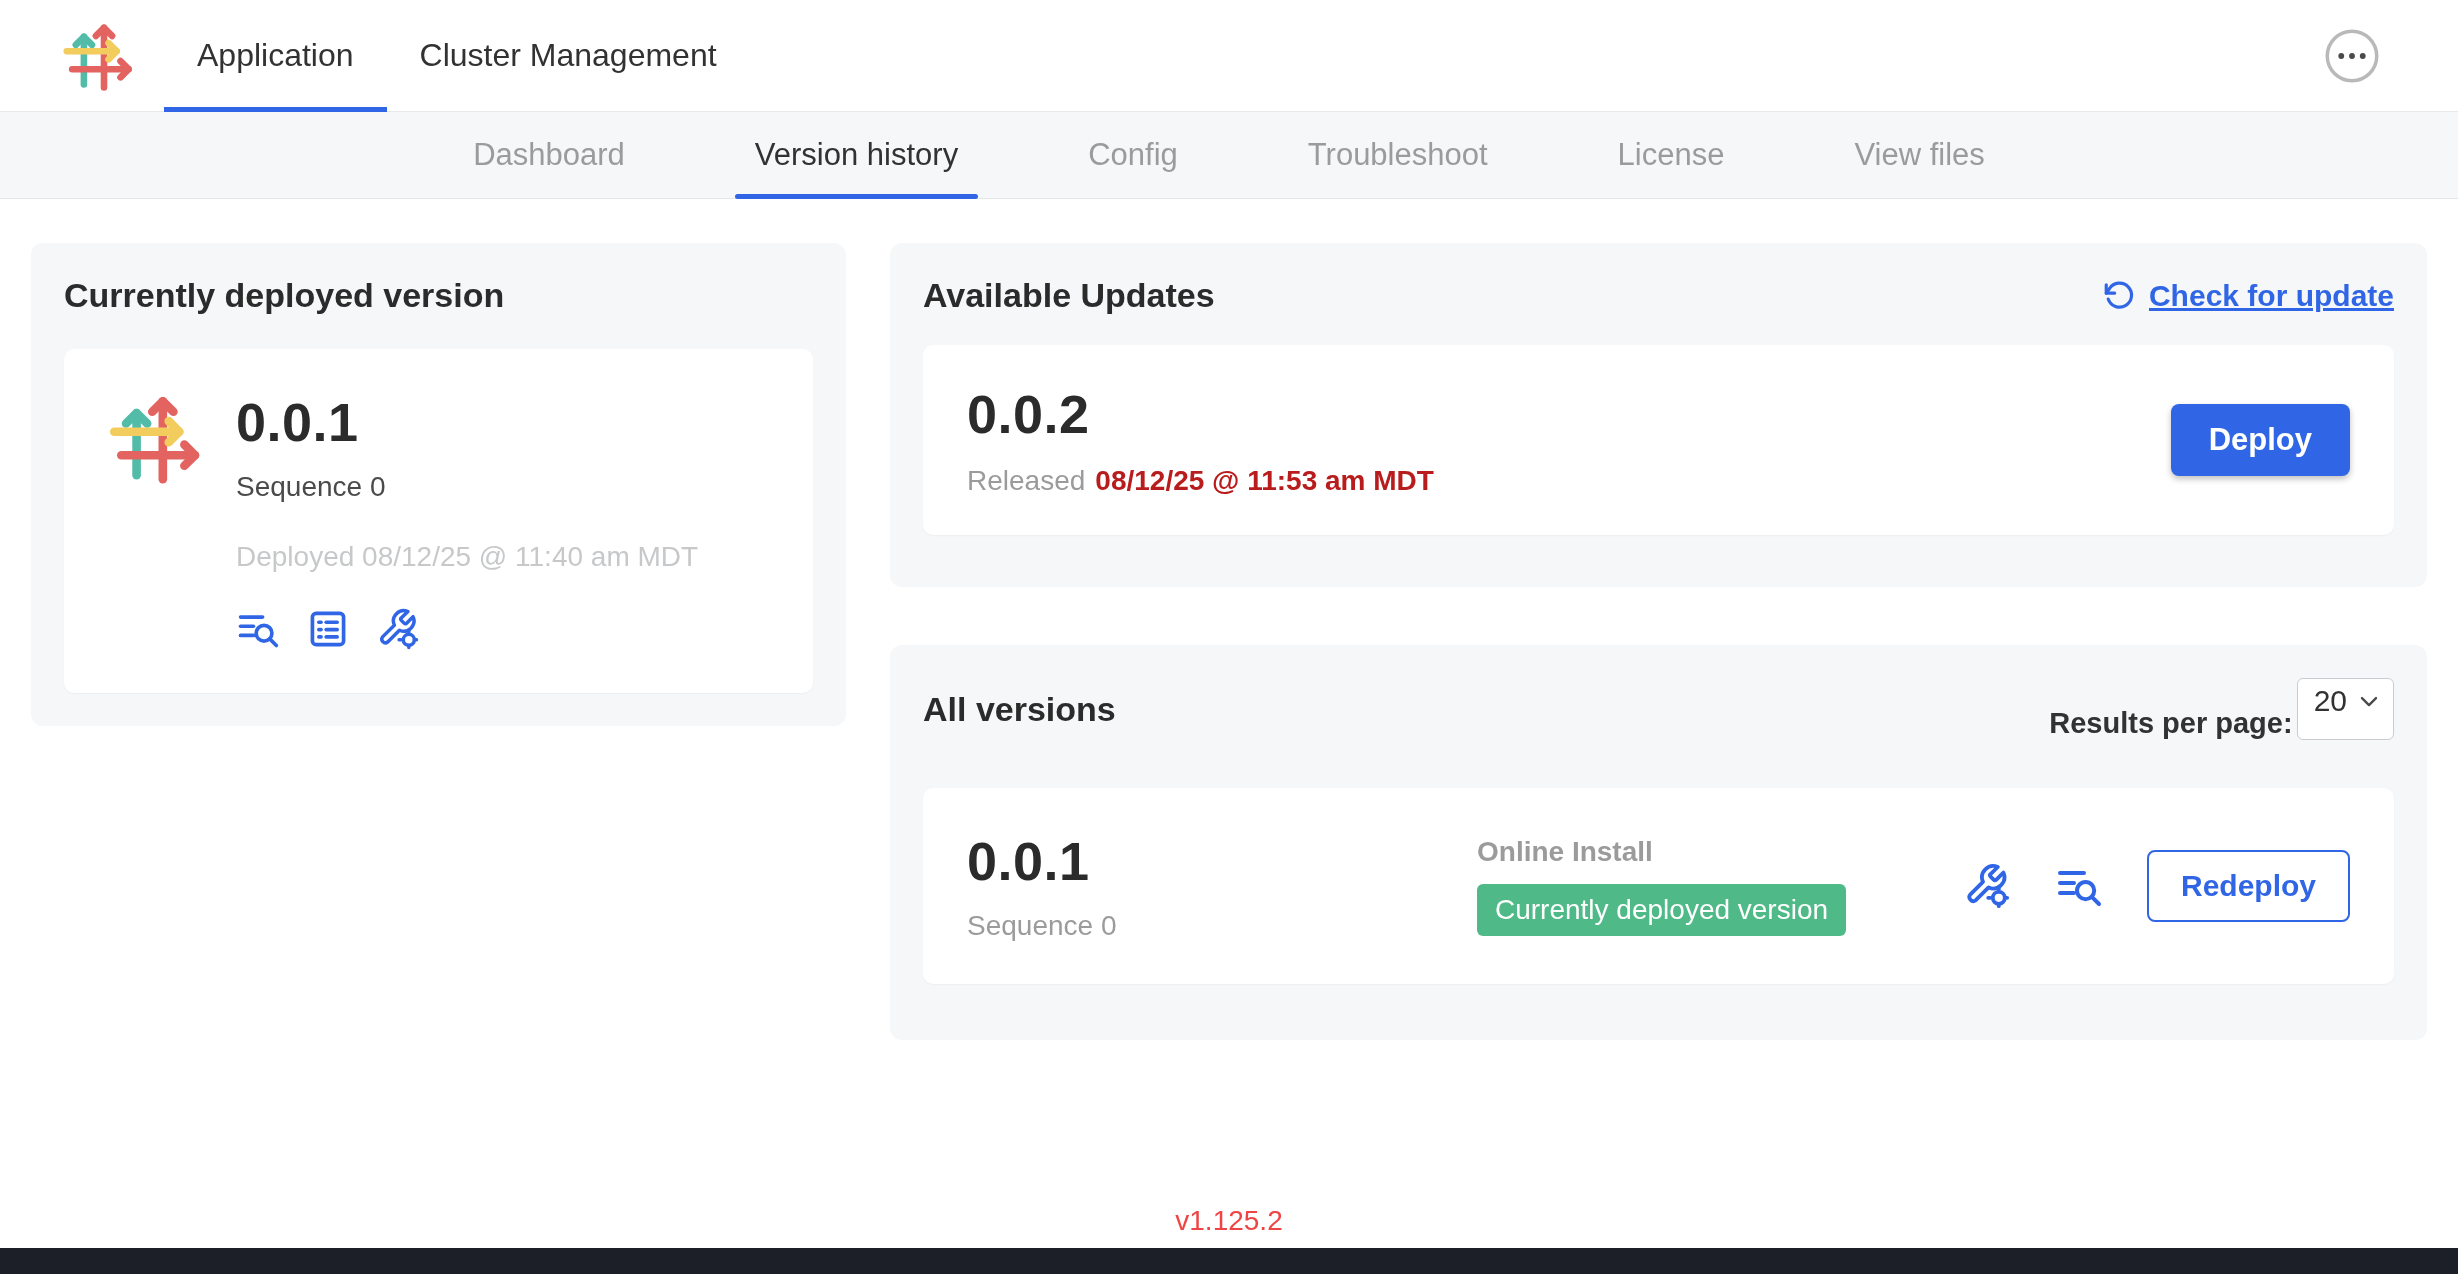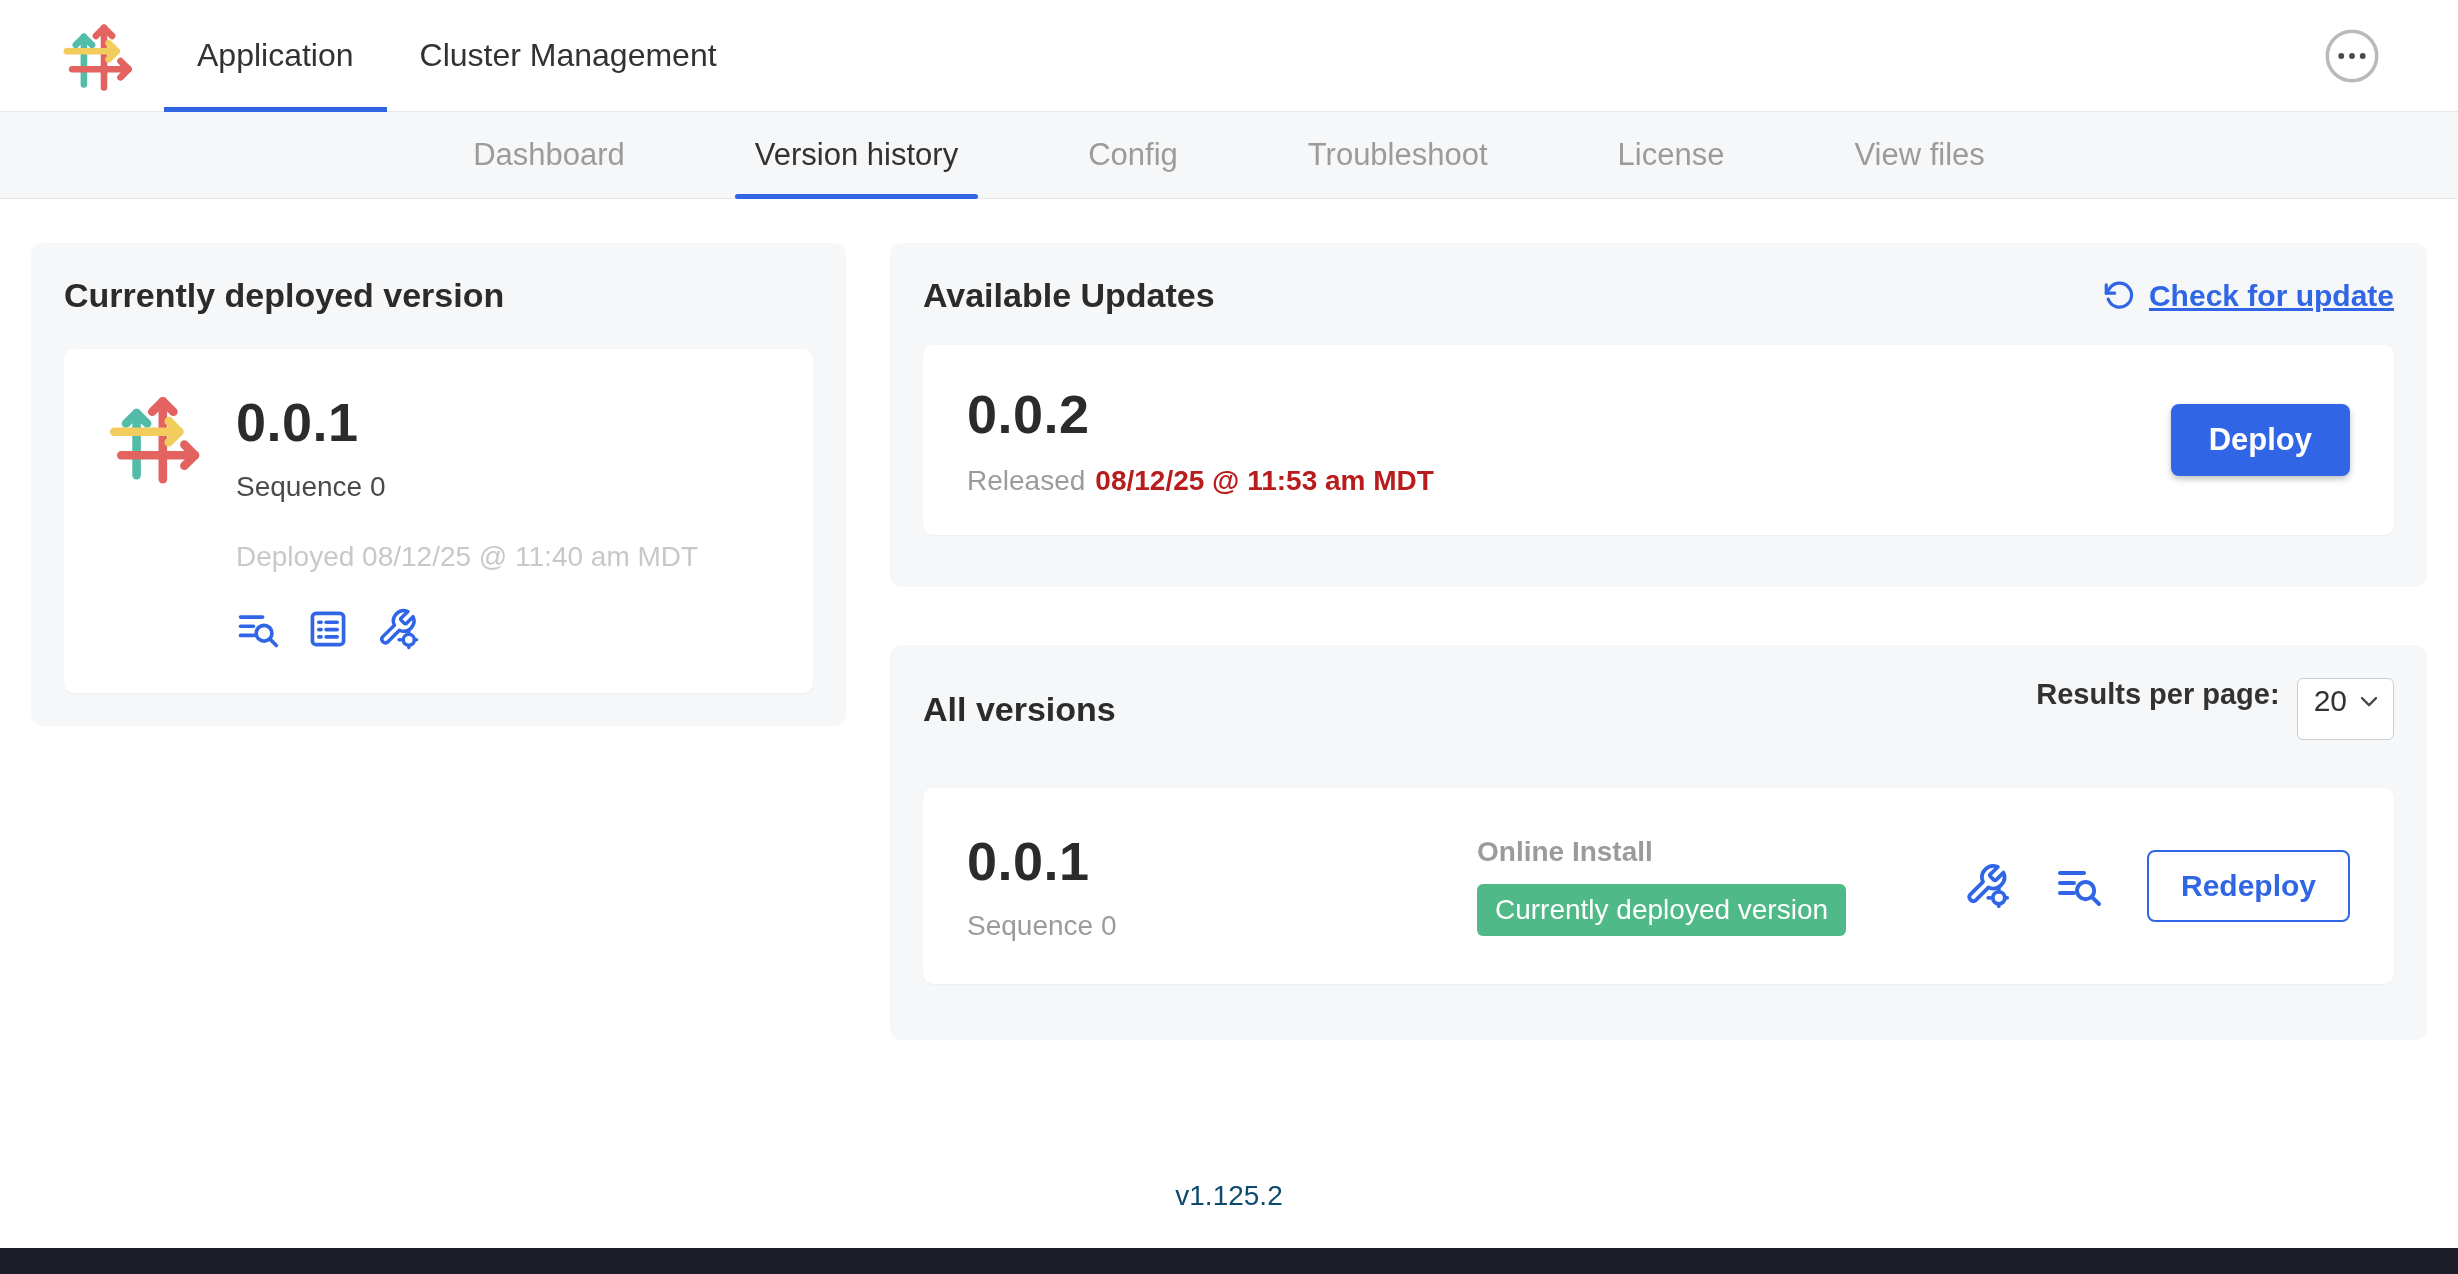--- a/index.html
+++ b/index.html
@@ -132,21 +132,21 @@
     font-family: inherit; font-size: 31px; font-weight: bold;
     border: none; border-radius: 8px;
     padding: 18px 38px;
     cursor: pointer;
     box-shadow: 0 3px 6px rgba(0,0,0,0.25);
   }
 
   
   .versions-card { padding: 33px 33px 56px 33px; }
   .versions-header { display: flex; justify-content: space-between; align-items: center; }
-  .results-group { display: flex; align-items: flex-start; gap: 17px; font-size: 29px; font-weight: 600; color: #323232; }
+  .results-group { display: flex; align-items: flex-end; gap: 4px; font-size: 29px; font-weight: 600; color: #323232; }
   .select-box {
     background: #fff;
     border: 1px solid #c9cdd1;
     border-radius: 6px;
     height: 62px; min-width: 96px;
     display: flex; align-items: center; gap: 8px;
     padding: 0 10px 16px 16px;
     font-size: 30px; font-weight: normal;
     cursor: pointer;
   }
@@ -174,23 +174,23 @@
     border: 2px solid #3066E6;
     color: #3066E6;
     font-family: inherit; font-size: 30px; font-weight: bold;
     border-radius: 8px;
     padding: 17px 32px;
     cursor: pointer;
   }
 
   
   .footer-version {
-    position: absolute; left: 0; right: 0; bottom: 62px;
+    position: absolute; left: 0; right: 0; bottom: 37px;
     text-align: center;
-    font-size: 28px; color: #0c4a6e;
+    font-size: 28px; color: #ef4444;
   }
   .bottom-bar {
     position: absolute; left: 0; right: 0; bottom: 0;
     height: 26px;
     background: #1d1f28;
   }
 </style>
 </head>
 <body>
 

